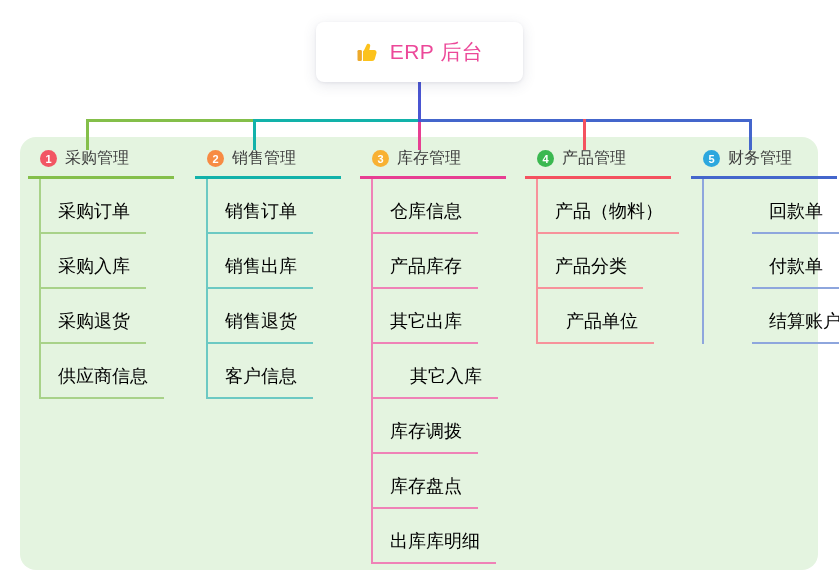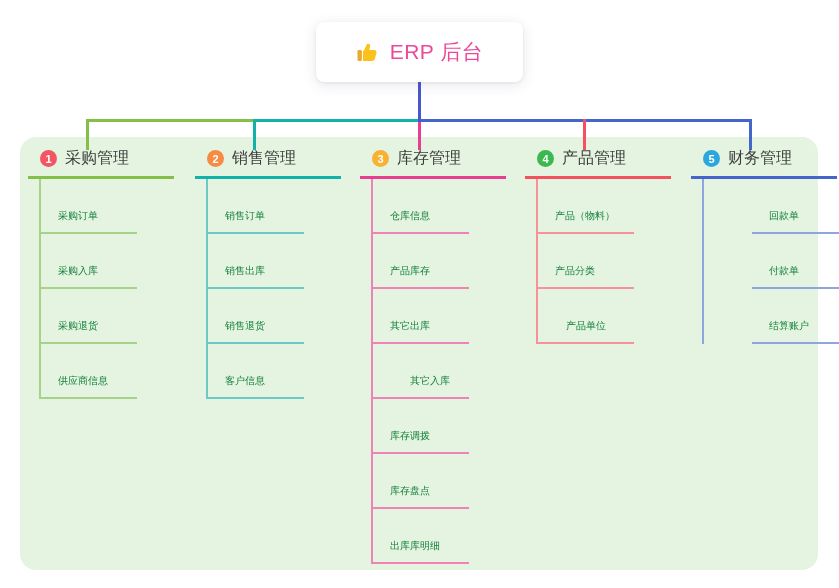--- a/index.html
+++ b/index.html
@@ -41,21 +41,21 @@
   .branch-title { font-size: 16px; color: #3e3e3e; white-space: nowrap; }
 
   .children { margin-left: 11px; border-left: 2px solid #000; width: fit-content; }
   .child {
     height: 55px; width: fit-content; min-width: 96px;
     display: flex; align-items: flex-end;
     padding: 0 16px 9px 17px;
     border-bottom: 2px solid #000; cursor: pointer;
     white-space: nowrap;
   }
-  .child-label { font-size: 10px; color: #15803d; }
+  .child-label { font-size: 18px; color: #000000; }
 </style>
 </head>
 <body>
 
 <div class="canvas">
 
   <div class="panel" style="background: rgb(228, 244, 224);"></div>
 
   <svg class="connectors" xmlns="http://www.w3.org/2000/svg" shape-rendering="crispEdges">
       <line x1="87" y1="120.5" x2="254" y2="120.5" stroke="#84bf4a" stroke-width="3"></line>

